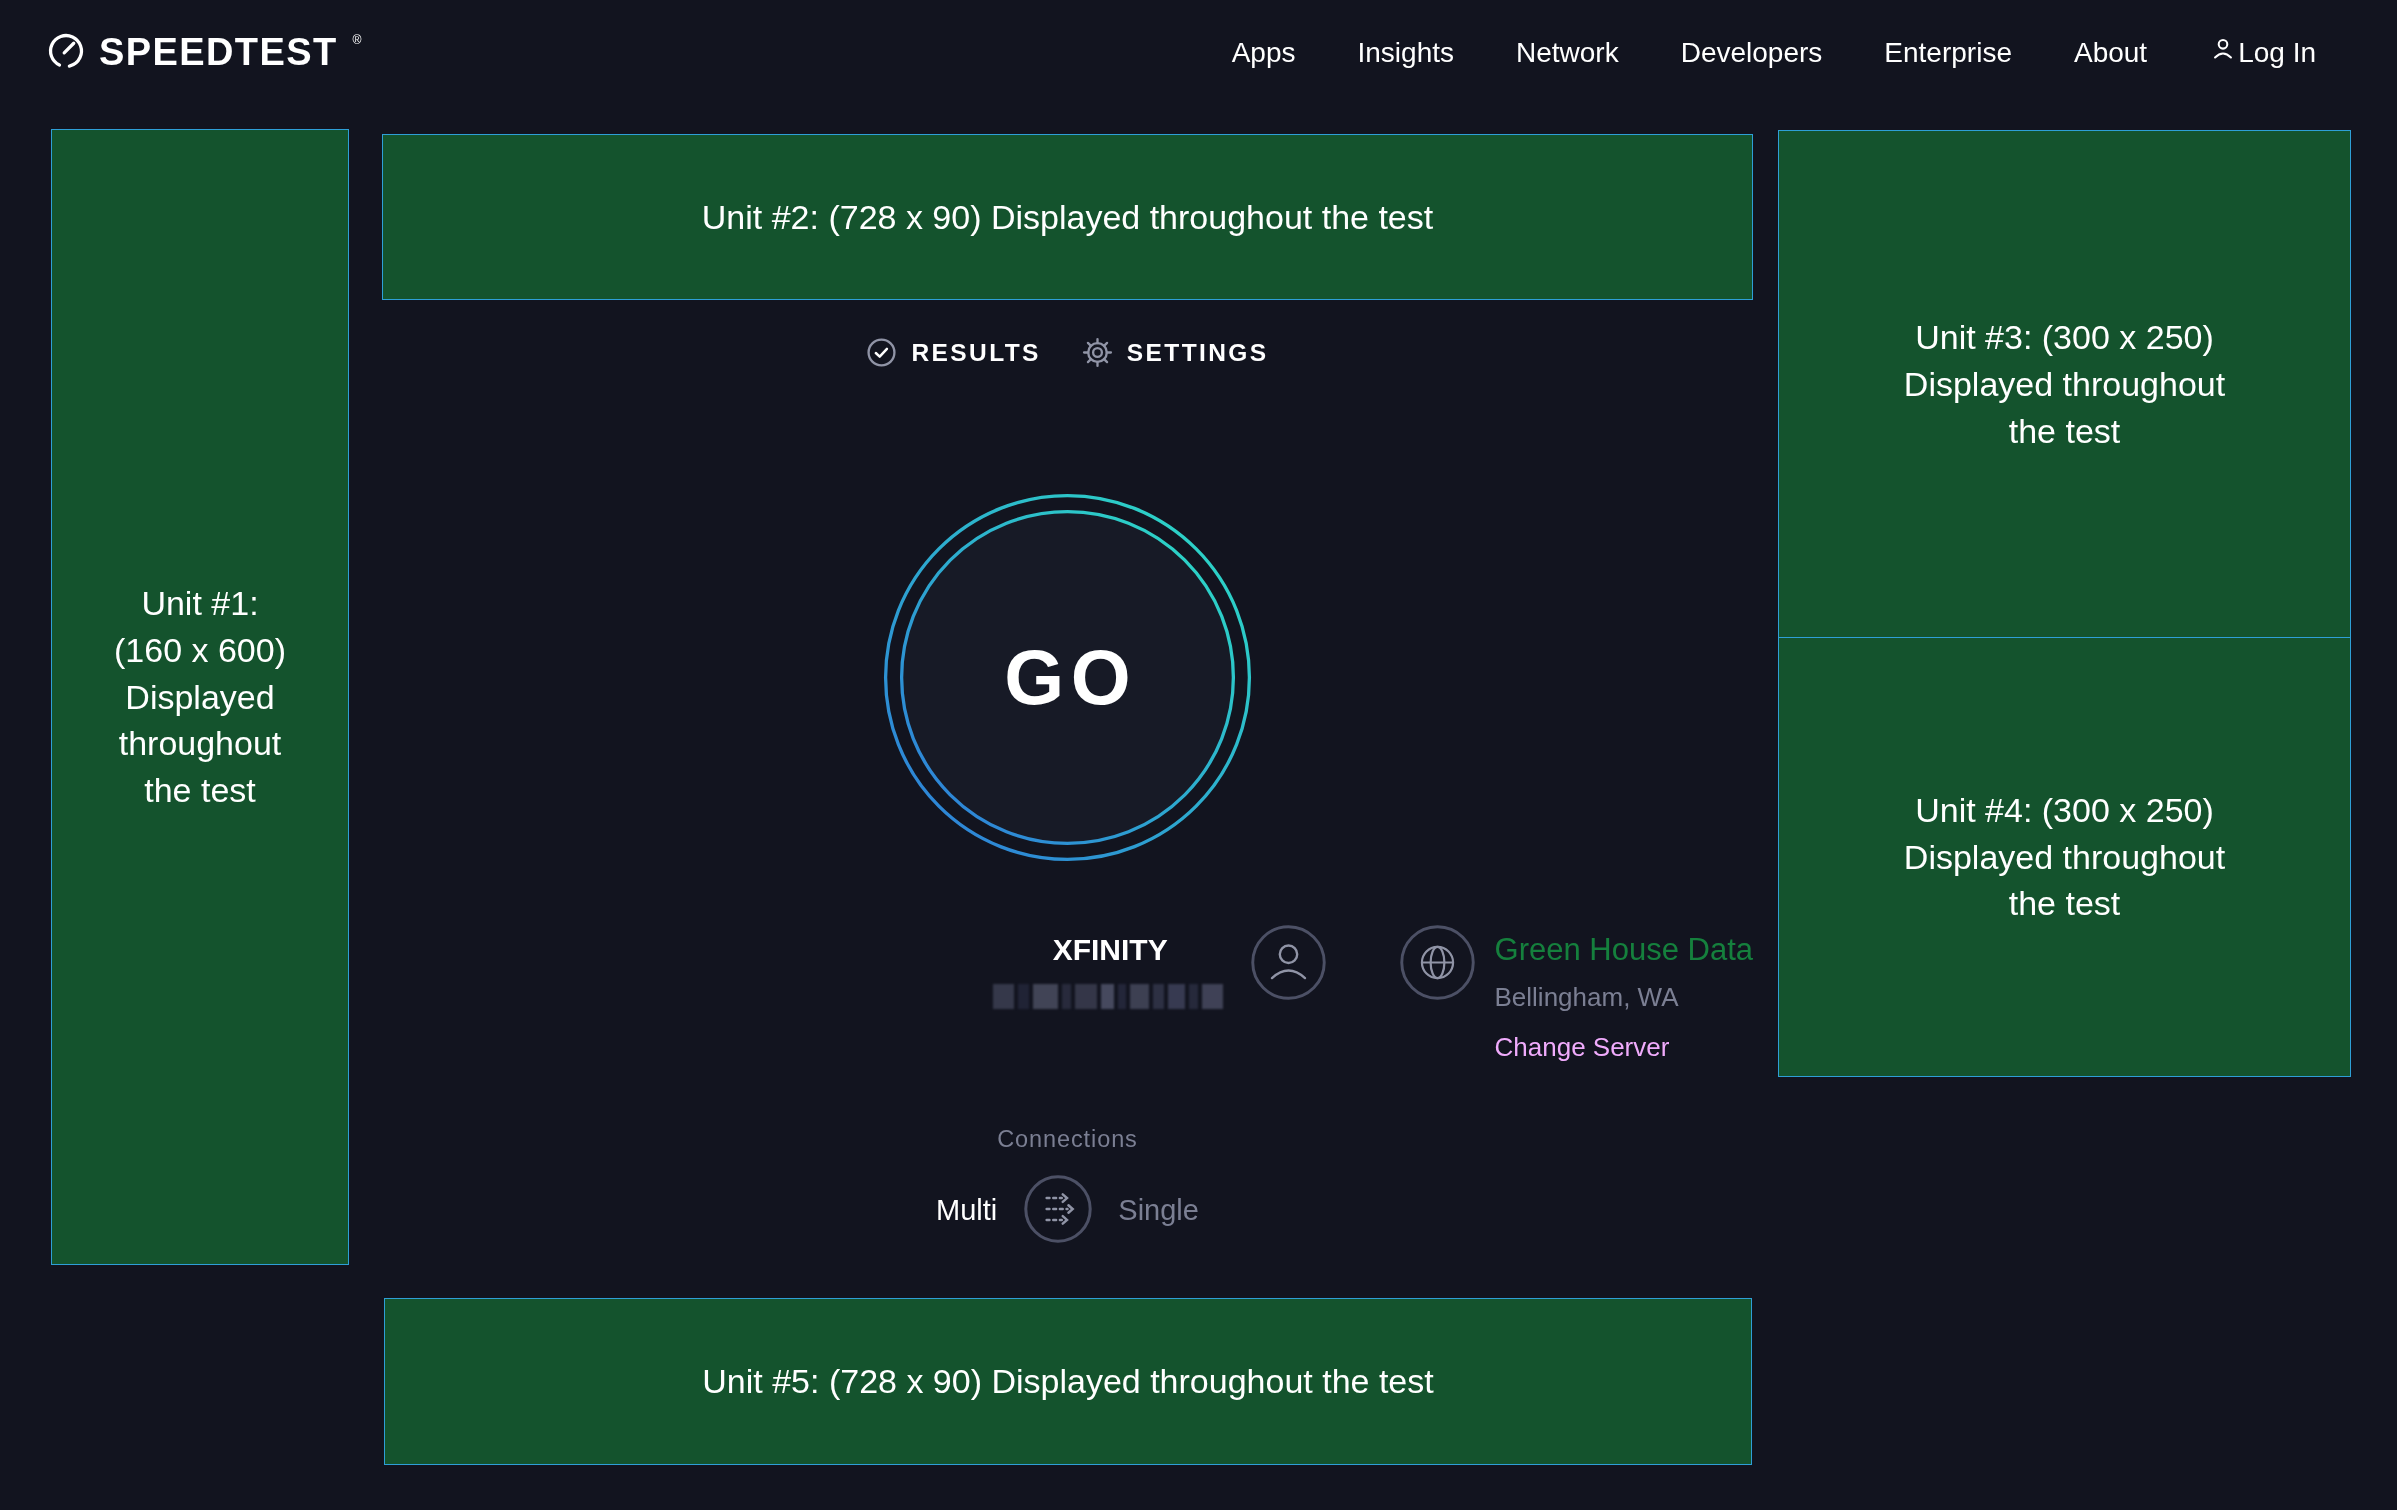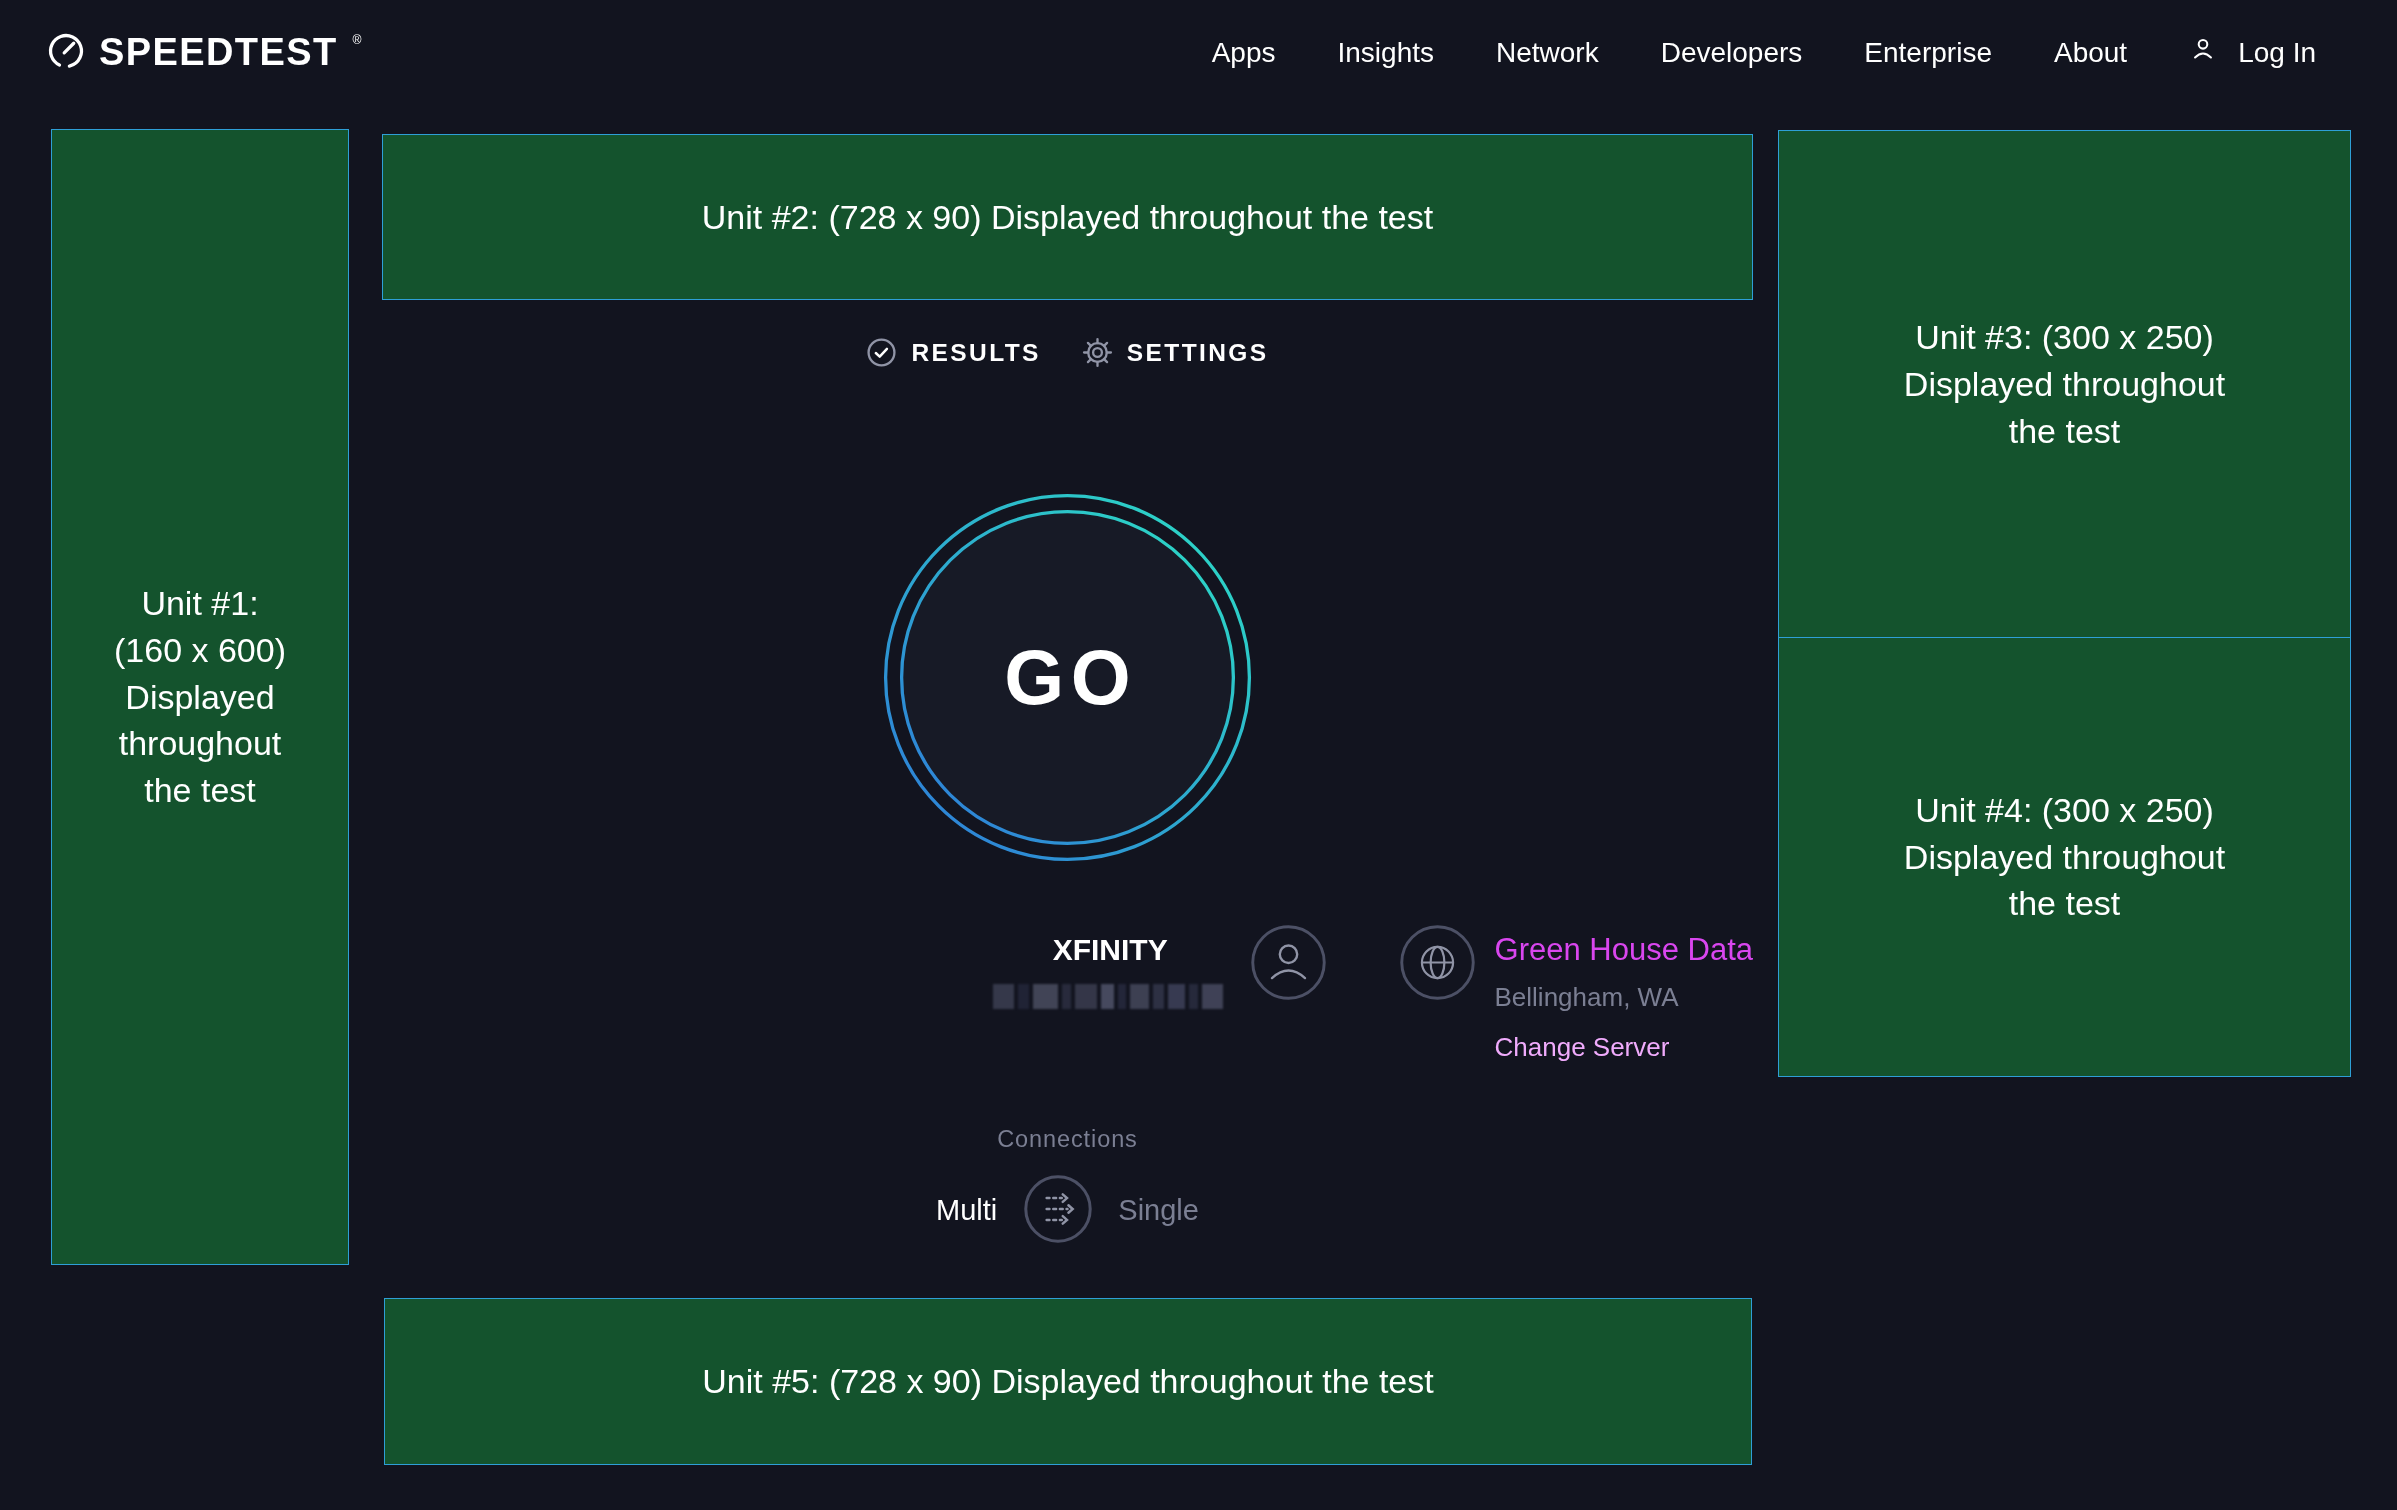--- a/index.html
+++ b/index.html
@@ -9,21 +9,21 @@
     font-family:"Liberation Sans",sans-serif;
     color:#ffffff;
   }
   
   .header{position:absolute;top:0;left:0;width:100%;height:105px;}
   .logo{position:absolute;left:46px;top:31px;display:flex;align-items:center;gap:13px;cursor:pointer;}
   .logo-text{font-size:38px;font-weight:700;letter-spacing:1.4px;color:#fff;}
   .logo-tm{font-size:12.2px;vertical-align:top;position:relative;top:-13px;left:1.9px;color:#fff;}
   .nav{position:absolute;right:81px;top:0;height:105px;display:flex;align-items:center;gap:62px;}
   .nav-item{font-size:28px;color:#ffffff;cursor:pointer;white-space:nowrap;}
-  .nav-login{display:flex;align-items:center;gap:21px;}
+  .nav-login{display:flex;align-items:center;gap:1px;}
   
   .ad{
     position:absolute;background:#14532d;border:1.9px solid #2e9fd6;
     display:flex;align-items:center;justify-content:center;box-sizing:border-box;
   }
   .ad-text{font-size:34px;line-height:1.38;color:#ffffff;text-align:center;white-space:pre-line;}
   #ad1{left:51px;top:129px;width:298px;height:1136px;}
   #ad2{left:382px;top:134px;width:1371px;height:166px;}
   #ad3{left:1778px;top:130px;width:573px;height:509px;}
   #ad4{left:1778px;top:637px;width:573px;height:440px;}
@@ -55,21 +55,21 @@
   .r6{width:13px;background:#50536a;}
   .r7{width:8.5px;background:#272a3e;}
   .r8{width:19px;background:#45485c;}
   .r9{width:11.3px;background:#32354a;}
   .r10{width:17px;background:#3e415a;}
   .r11{width:9.4px;background:#2a2d40;}
   .r12{width:21px;background:#474a60;}
   .host-icon{margin-top:5.6px;}
   .spacer{width:72px;}
   .server-col{display:flex;flex-direction:column;align-items:flex-start;margin-top:13px;margin-left:19px;}
-  .server-name{font-size:31px;font-weight:500;color:#d946ef;line-height:38px;}
+  .server-name{font-size:31px;font-weight:500;color:#15803d;line-height:38px;}
   .server-loc{font-size:26px;color:#7b7f93;margin-top:13px;}
   .server-change{font-size:26px;color:#f0abfc;margin-top:19px;cursor:pointer;}
   
   .conn-label{position:absolute;left:382px;top:1126px;width:1371px;text-align:center;
     font-size:23.5px;color:#7b7f93;letter-spacing:0.9px;}
   .conn-row{position:absolute;left:382px;top:1173px;width:1371px;display:flex;justify-content:center;align-items:center;gap:24.5px;}
   .conn-multi{font-size:29px;color:#ffffff;cursor:pointer;}
   .conn-single{font-size:29px;color:#7b7f93;cursor:pointer;}
   .conn-toggle{cursor:pointer;display:block;}
 </style>

